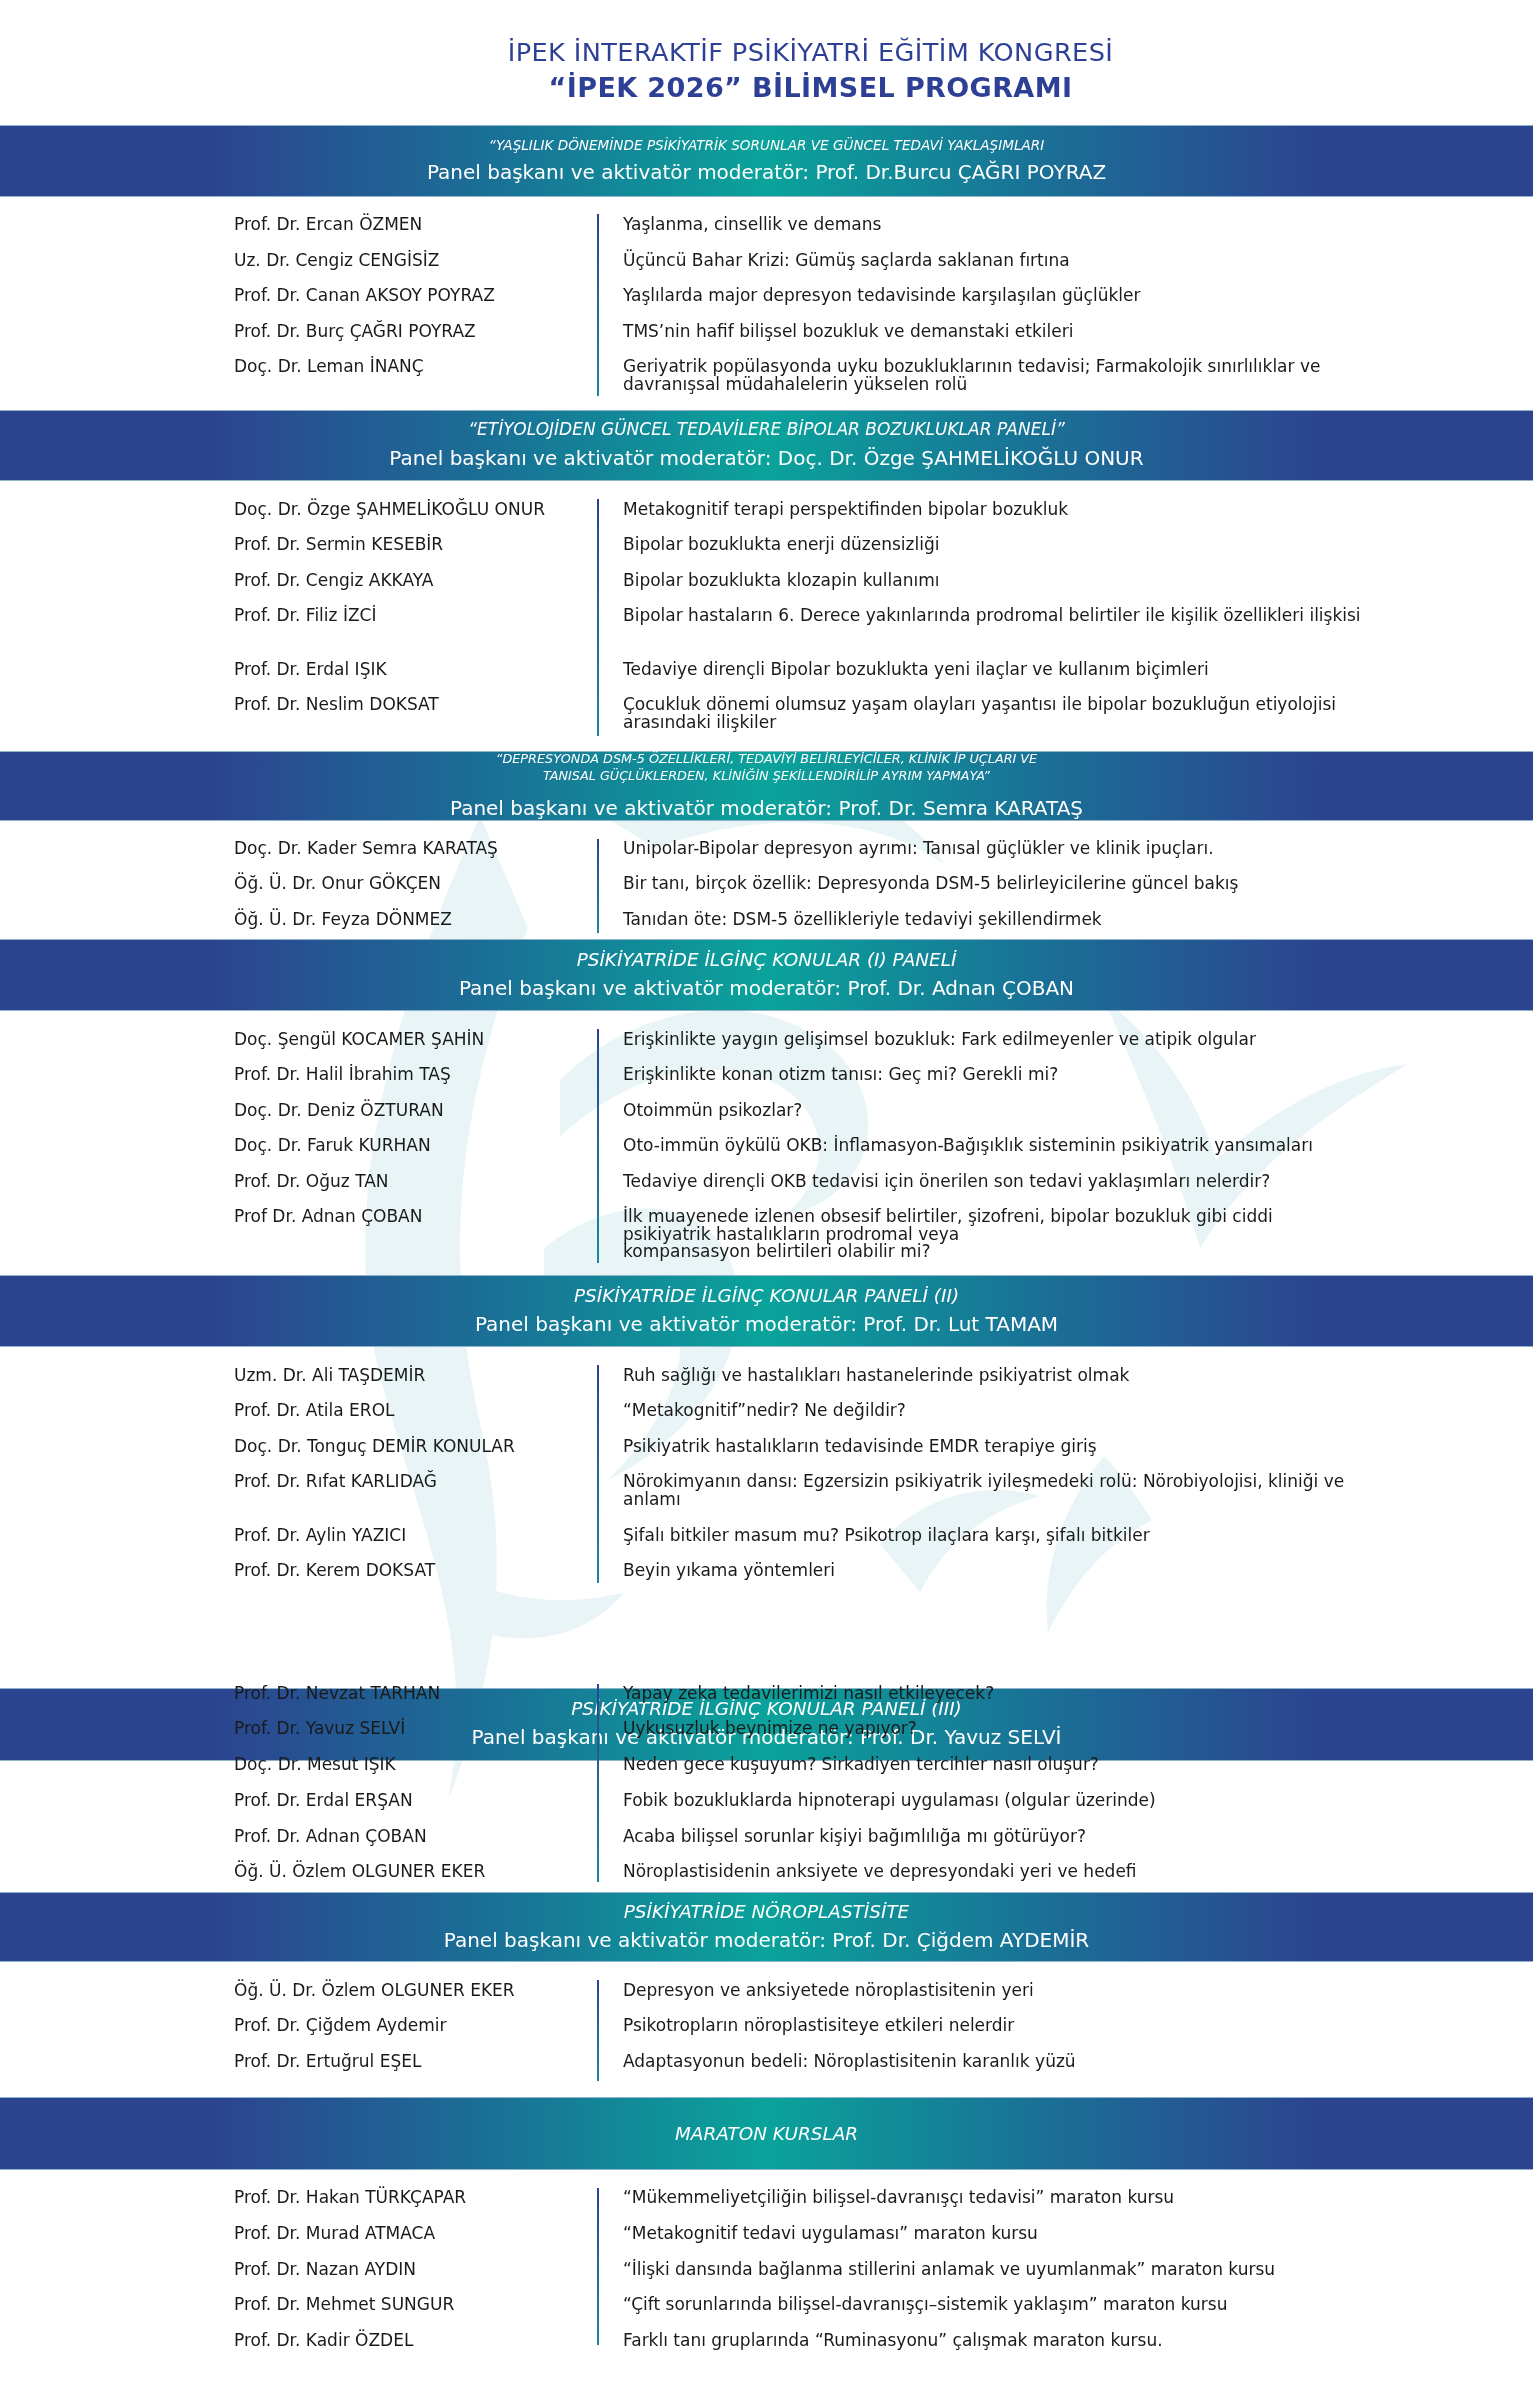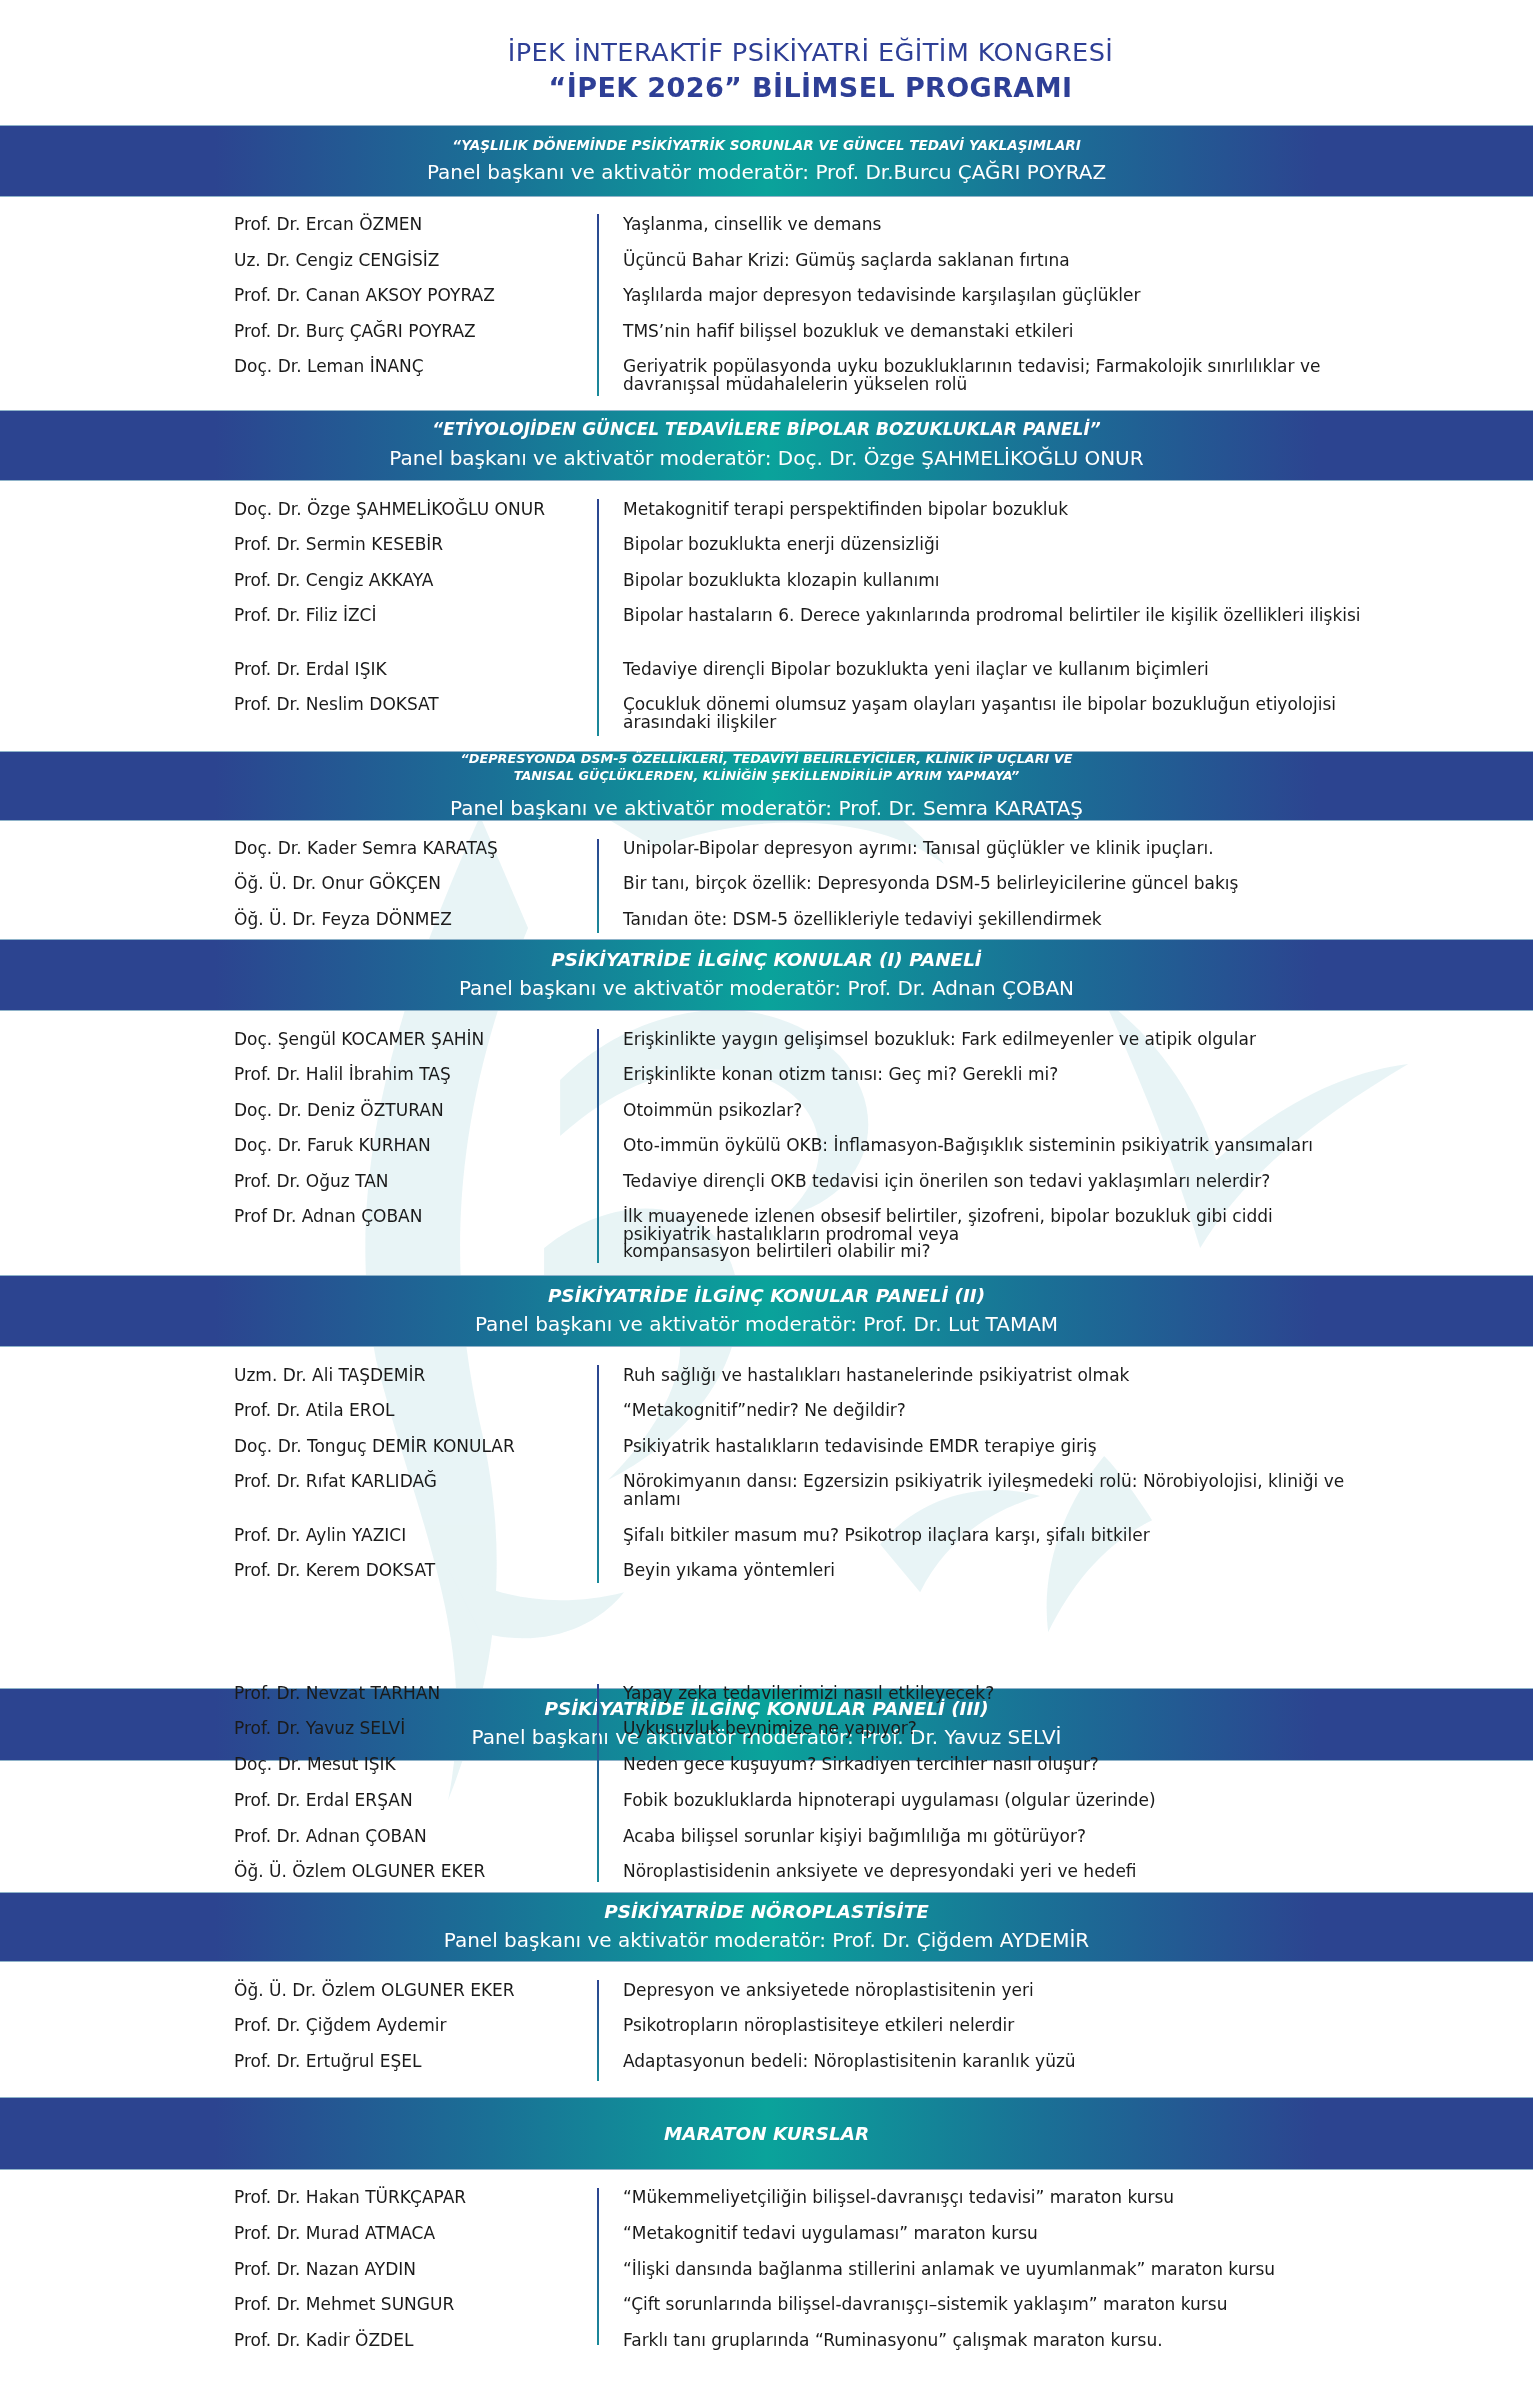--- a/index.html
+++ b/index.html
@@ -5,21 +5,21 @@
   html, body { margin:0; padding:0; background:#ffffff; }
   body { width:1533px; height:2401px; position:relative; overflow:hidden; font-family:"DejaVu Sans","Liberation Sans",sans-serif; color:#1a1a1a; }
   .watermark { position:absolute; left:0; top:0; width:1533px; height:2401px; pointer-events:none; }
   .title { position:absolute; left:0; width:1533px; text-align:center; color:#2e3f96; letter-spacing:0.4px;padding-left:44px; }
   .title.l1 { top:37px; font-size:25.6px; font-weight:normal; }
   .title.l2 { top:72px; font-size:27px; font-weight:bold; }
   .banner { position:absolute; left:0; width:1533px;
     background:linear-gradient(90deg,#2c4490 0%,#2c4490 14%,#1a7096 32%,#0aa39b 50%,#1a7096 68%,#2c4490 86%,#2c4490 100%);
     border-top:1.6px solid #8fb3c9; border-bottom:1.6px solid #8fb3c9; box-sizing:border-box;
     display:flex; flex-direction:column; justify-content:center; align-items:center; color:#ffffff; text-align:center; }
-  .banner .ttl { font-style:italic; font-weight:bold; font-size:17px; line-height:21px; }
+  .banner .ttl { font-style:italic; font-weight:normal; font-size:17px; line-height:21px; }
   .banner .ttl.small { font-size:12.8px; line-height:17px; }
   .banner .mod { font-size:20px; line-height:25.6px; margin-top:6px; }
   .divider { position:absolute; left:597px; width:1.6px; background:linear-gradient(180deg,#2c4490,#1a8a9a); }
   .row { position:absolute; left:0; width:1533px; font-size:17px; line-height:17.6px; }
   .row .name { position:absolute; left:234px; width:352px; white-space:nowrap; }
   .row .topic { position:absolute; left:623px; width:768px; }
 </style>
 </head>
 <body>
 

